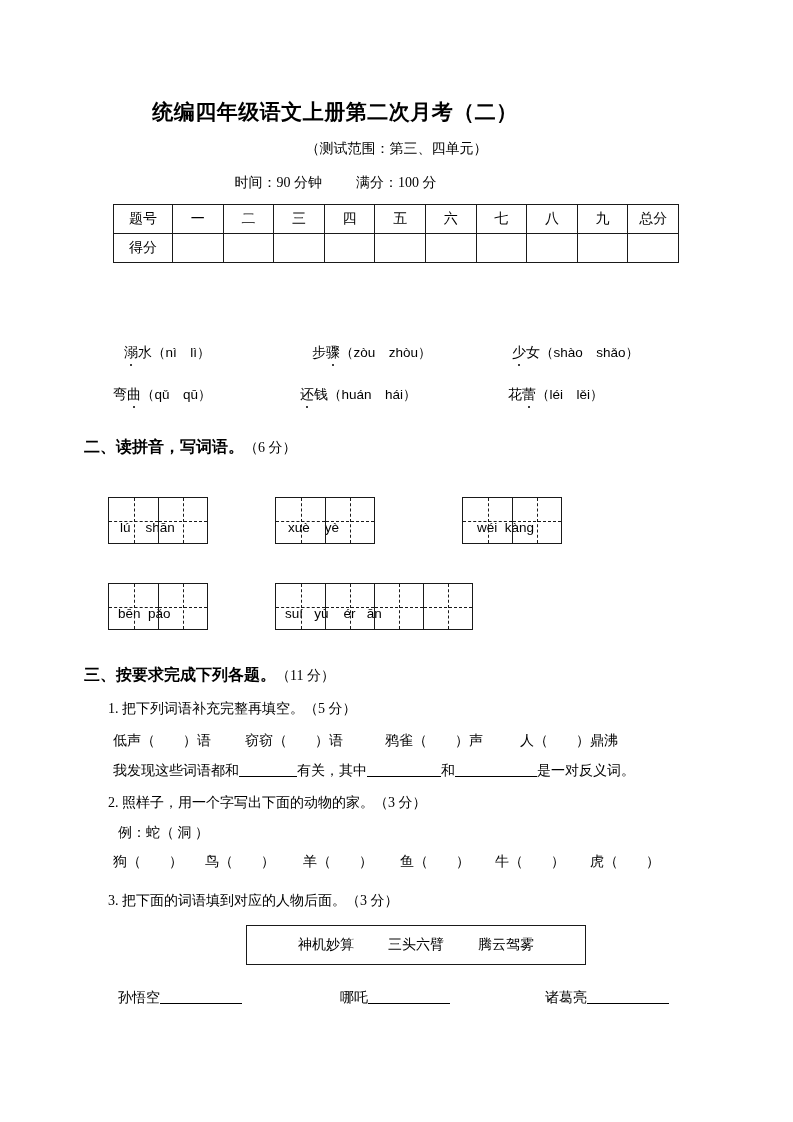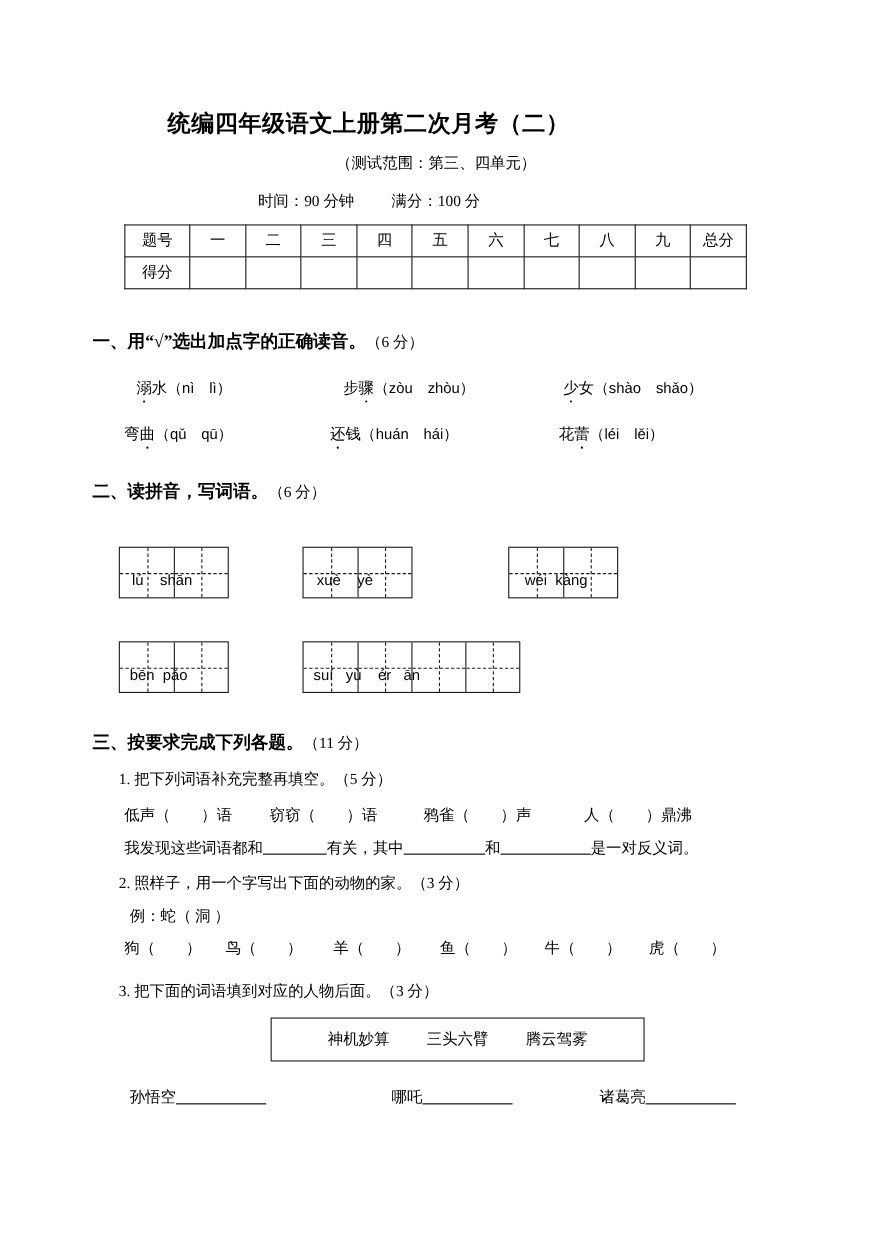--- a/index.html
+++ b/index.html
@@ -218,23 +218,20 @@
         <td></td>
         <td></td>
         <td></td>
         <td></td>
         <td></td>
       </tr>
     </tbody>
       </table>
   </div>
 
-  <div class="sec-title" style="left:84px; top:300px;">
-    <span>一、用“√”选出加点字的正确读音。</span><span class="pts">（6 分）</span>
-  </div>
 
   <div class="col" style="left:124px; top:344px;">
     <span class="dotchar">溺</span>水<span class="py">（nì　lì）</span>
   </div>
   <div class="col" style="left:312px; top:344px;">
     步<span class="dotchar">骤</span><span class="py">（zòu　zhòu）</span>
   </div>
   <div class="col" style="left:512px; top:344px;">
     <span class="dotchar">少</span>女<span class="py">（shào　shǎo）</span>
   </div>
@@ -299,21 +296,21 @@
     <span>三、按要求完成下列各题。</span><span class="pts">（11 分）</span>
   </div>
 
   <div class="sub-title" style="left:108px; top:700px;">
     <span>1. 把下列词语补充完整再填空。</span><span>（5 分）</span>
   </div>
 
   <div class="col" style="left:113px; top:732px;">低声（　　）语</div>
   <div class="col" style="left:245px; top:732px;">窃窃（　　）语</div>
   <div class="col" style="left:385px; top:732px;">鸦雀（　　）声</div>
-  <div class="col" style="left:520px; top:732px;margin-left:11px;">人（　　）鼎沸</div>
+  <div class="col" style="left:520px; top:732px;">人（　　）鼎沸</div>
 
   <div class="txt-row" style="left:113px; top:761px;">
     <span>我发现这些词语都和</span><span class="blank b-sm"></span><span>有关，其中</span><span class="blank b-md"></span><span>和</span><span class="blank b-lg"></span><span>是一对反义词。</span>
   </div>
 
   <div class="sub-title" style="left:108px; top:794px;">
     <span>2. 照样子，用一个字写出下面的动物的家。</span><span>（3 分）</span>
   </div>
   <div class="txt-row" style="left:118px; top:824px;">例：蛇（ 洞 ）</div>
 
@@ -330,20 +327,20 @@
 
   <div class="word-bank">
     <span>神机妙算</span>
     <span>三头六臂</span>
     <span>腾云驾雾</span>
   </div>
 
   <div class="txt-row" style="left:118px; top:988px;">
     <span>孙悟空</span><span class="blank b-lg"></span>
   </div>
-  <div class="txt-row" style="left:340px; top:988px;margin-left:16px;">
+  <div class="txt-row" style="left:340px; top:988px;">
     <span>哪吒</span><span class="blank b-lg"></span>
   </div>
   <div class="txt-row" style="left:545px; top:988px;">
     <span>诸葛亮</span><span class="blank b-lg"></span>
   </div>
 
 </div>
 
 </body></html>

